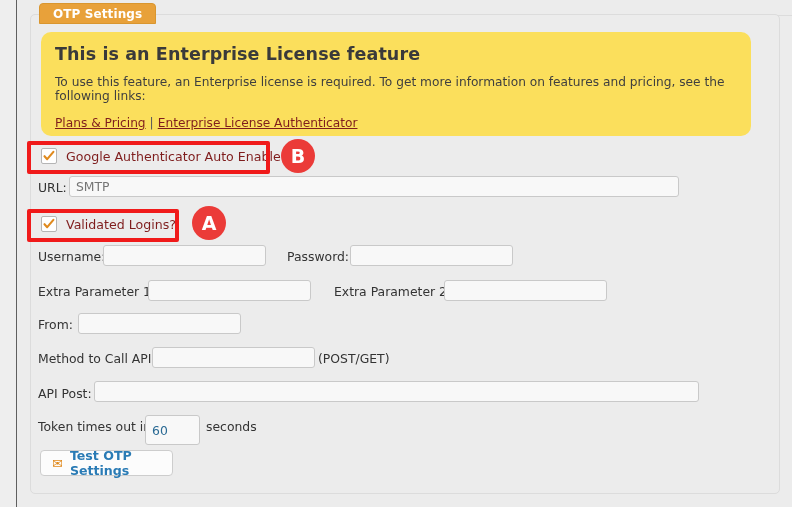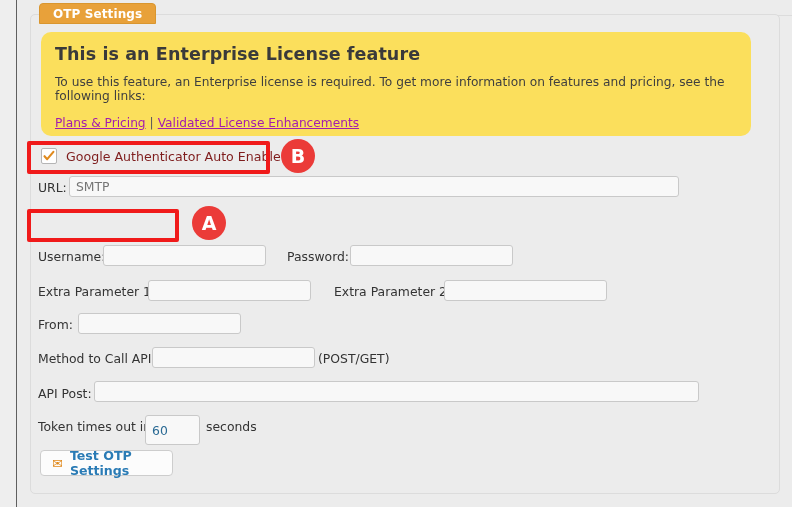--- a/index.html
+++ b/index.html
@@ -83,21 +83,21 @@
     margin: 11px 0 0 0;
     font-size: 12.2px;
     color: #3f3f3f;
   }
   .notice .links {
     margin-top: 13px;
     font-size: 12.2px;
     color: #3f3f3f;
   }
   .notice .links a {
-    color: #a21caf;
+    color: #7f1d1d;
     text-decoration: underline;
   }
   .notice .links .sep { padding: 0 4px; color: #5a5a5a; }
 
   
   .lbl {
     position: absolute;
     font-size: 12.4px;
     color: #333333;
     white-space: nowrap;
@@ -180,38 +180,46 @@
   <div class="top-divider"></div>
 
   <div class="panel"></div>
 
   <div class="tab">OTP Settings</div>
 
   <div class="notice">
     <h2>This is an Enterprise License feature</h2>
     <p>To use this feature, an Enterprise license is required. To get more information on features and pricing, see the following links:</p>
     <div class="links">
-      <a href="#">Plans &amp; Pricing</a><span class="sep">|</span><a href="#">Validated License Enhancements</a>
+      <a href="#">Plans &amp; Pricing</a><span class="sep">|</span><a href="#">Enterprise License Authenticator</a>
     </div>
   </div>
 
   <div class="cbrow" style="left:41px; top:148px;">
     <span class="cbox">
       <svg width="12" height="12" viewBox="0 0 12 12">
         <path d="M1.5 6.2 L4.2 9.2 L10.4 1.8" stroke="#e08a1e" stroke-width="2.1" fill="none" stroke-linecap="round" stroke-linejoin="round"></path>
       </svg>
     </span>
     <span class="cblabel">Google Authenticator Auto Enable</span>
   </div>
   <div class="redbox" style="left:27px; top:141px; width:243px; height:33px;"></div>
   <div class="badge" style="left:281px; top:139px; width:34px; height:34px; font-size:19px; line-height:34px;">B</div>
 
   <div class="lbl" style="left:38px; top:180px;">URL:</div>
   <input class="inp ph" style="left: 69px; top: 176px; width: 610px; height: 21px;" placeholder="SMTP">
 
+  <div class="cbrow" style="left:41px; top:216px;">
+    <span class="cbox">
+      <svg width="12" height="12" viewBox="0 0 12 12">
+        <path d="M1.5 6.2 L4.2 9.2 L10.4 1.8" stroke="#e08a1e" stroke-width="2.1" fill="none" stroke-linecap="round" stroke-linejoin="round"></path>
+      </svg>
+    </span>
+    <span class="cblabel">Validated Logins?</span>
+  </div>
   <div class="redbox" style="left:27px; top:209px; width:152px; height:33px;"></div>
   <div class="badge" style="left:192px; top:206px; width:34px; height:34px; font-size:19px; line-height:34px;">A</div>
 
   <div class="lbl" style="left:38px; top:249px;">Username:</div>
   <input class="inp" style="left: 103px; top: 245px; width: 163px; height: 21px;">
   <div class="lbl" style="left:287px; top:249px;">Password:</div>
   <input class="inp" style="left: 350px; top: 245px; width: 163px; height: 21px;">
 
   <div class="lbl" style="left:38px; top:284px;">Extra Parameter 1:</div>
   <input class="inp" style="left: 148px; top: 280px; width: 163px; height: 21px;">

